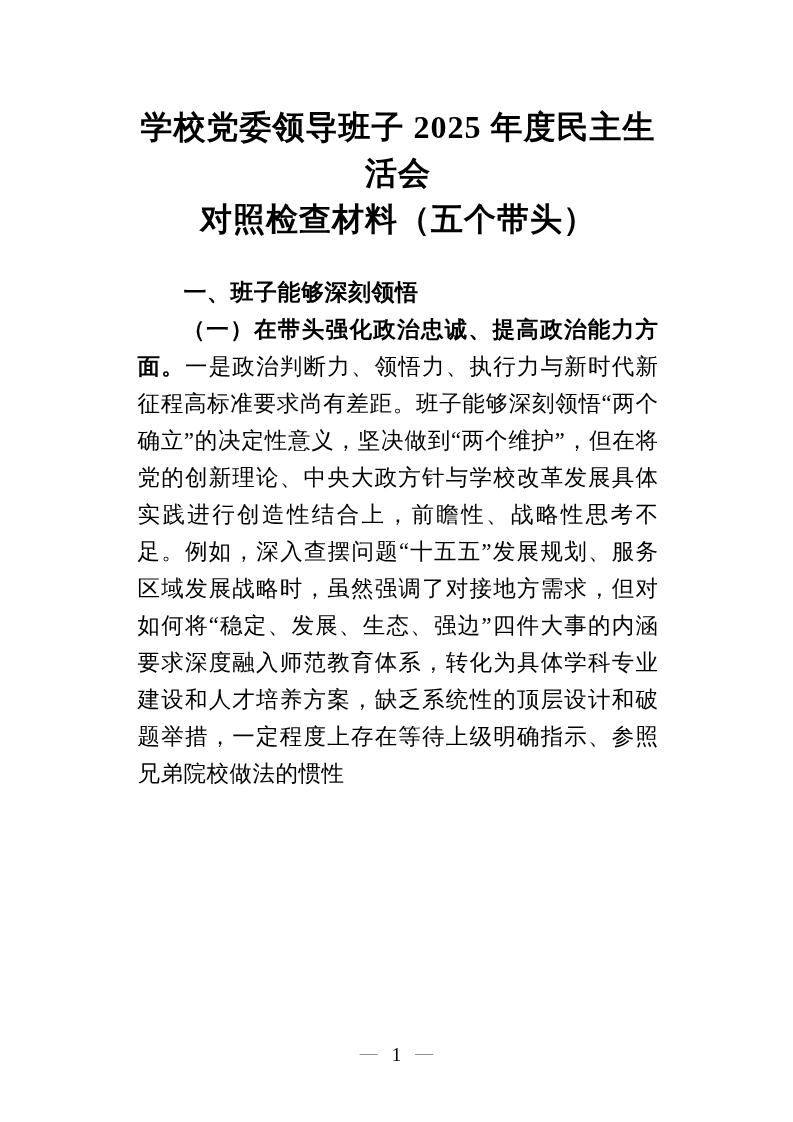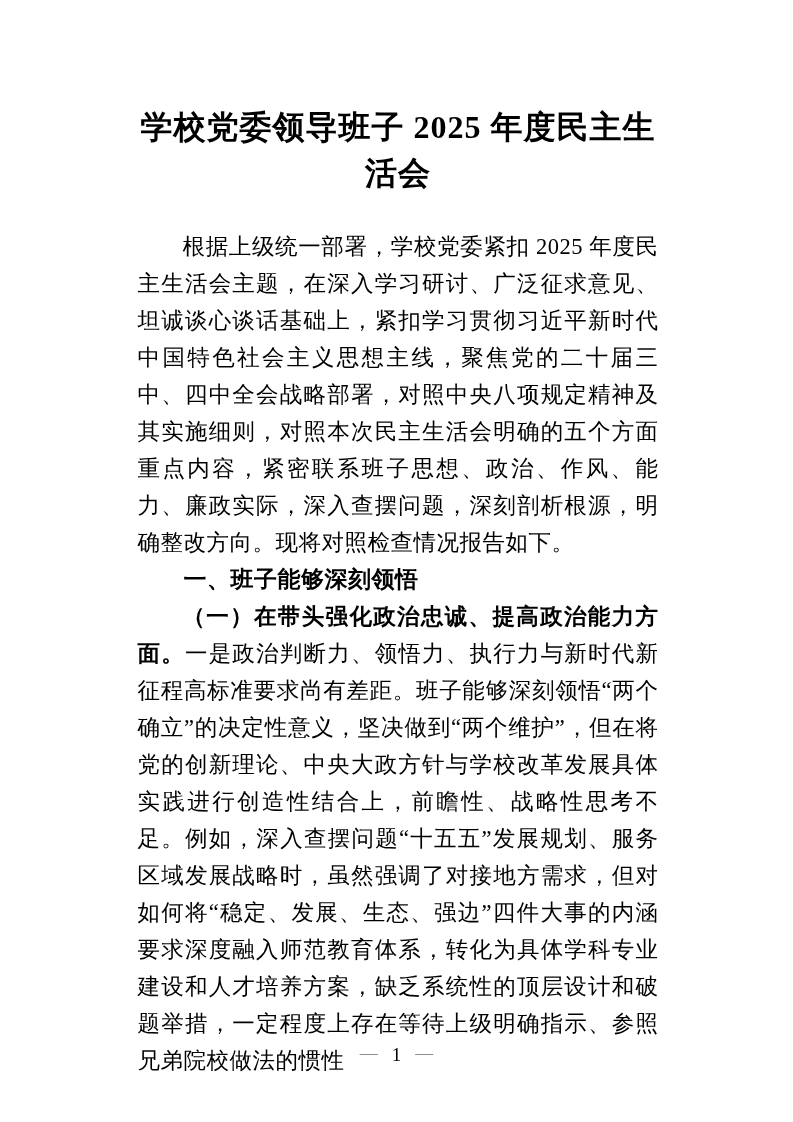--- a/index.html
+++ b/index.html
@@ -83,23 +83,23 @@
   }
 </style>
 </head>
 <body>
 
 <div class="page">
   <div class="content">
 
     <h1 class="doc-title">
       <span class="title-line">学校党委领导班子 2025 年度民主生活会</span>
+      <span class="title-line">对照检查材料（五个带头）</span>
     </h1>
 
-    <p class="body-text">根据上级统一部署，学校党委紧扣 2025 年度民主生活会主题，在深入学习研讨、广泛征求意见、坦诚谈心谈话基础上，紧扣学习贯彻习近平新时代中国特色社会主义思想主线，聚焦党的二十届三中、四中全会战略部署，对照中央八项规定精神及其实施细则，对照本次民主生活会明确的五个方面重点内容，紧密联系班子思想、政治、作风、能力、廉政实际，深入查摆问题，深刻剖析根源，明确整改方向。现将对照检查情况报告如下。</p>
 
     <h2 class="section-heading">一、班子能够深刻领悟</h2>
 
 
     <p class="body-text"><b class="subsection-lead">（一）在带头强化政治忠诚、提高政治能力方面。</b><span>一是政治判断力、领悟力、执行力与新时代新征程高标准要求尚有差距。班子能够深刻领悟“两个确立”的决定性意义，坚决做到“两个维护”，但在将党的创新理论、中央大政方针与学校改革发展具体实践进行创造性结合上，前瞻性、战略性思考不足。例如，深入查摆问题“十五五”发展规划、服务区域发展战略时，虽然强调了对接地方需求，但对如何将“稳定、发展、生态、强边”四件大事的内涵要求深度融入师范教育体系，转化为具体学科专业建设和人才培养方案，缺乏系统性的顶层设计和破题举措，一定程度上存在等待上级明确指示、参照兄弟院校做法的惯性</span></p>
 
   </div>
 
   <div class="page-footer">
     <span class="footer-dash">—</span><span class="footer-page-num">1</span><span class="footer-dash">—</span>

